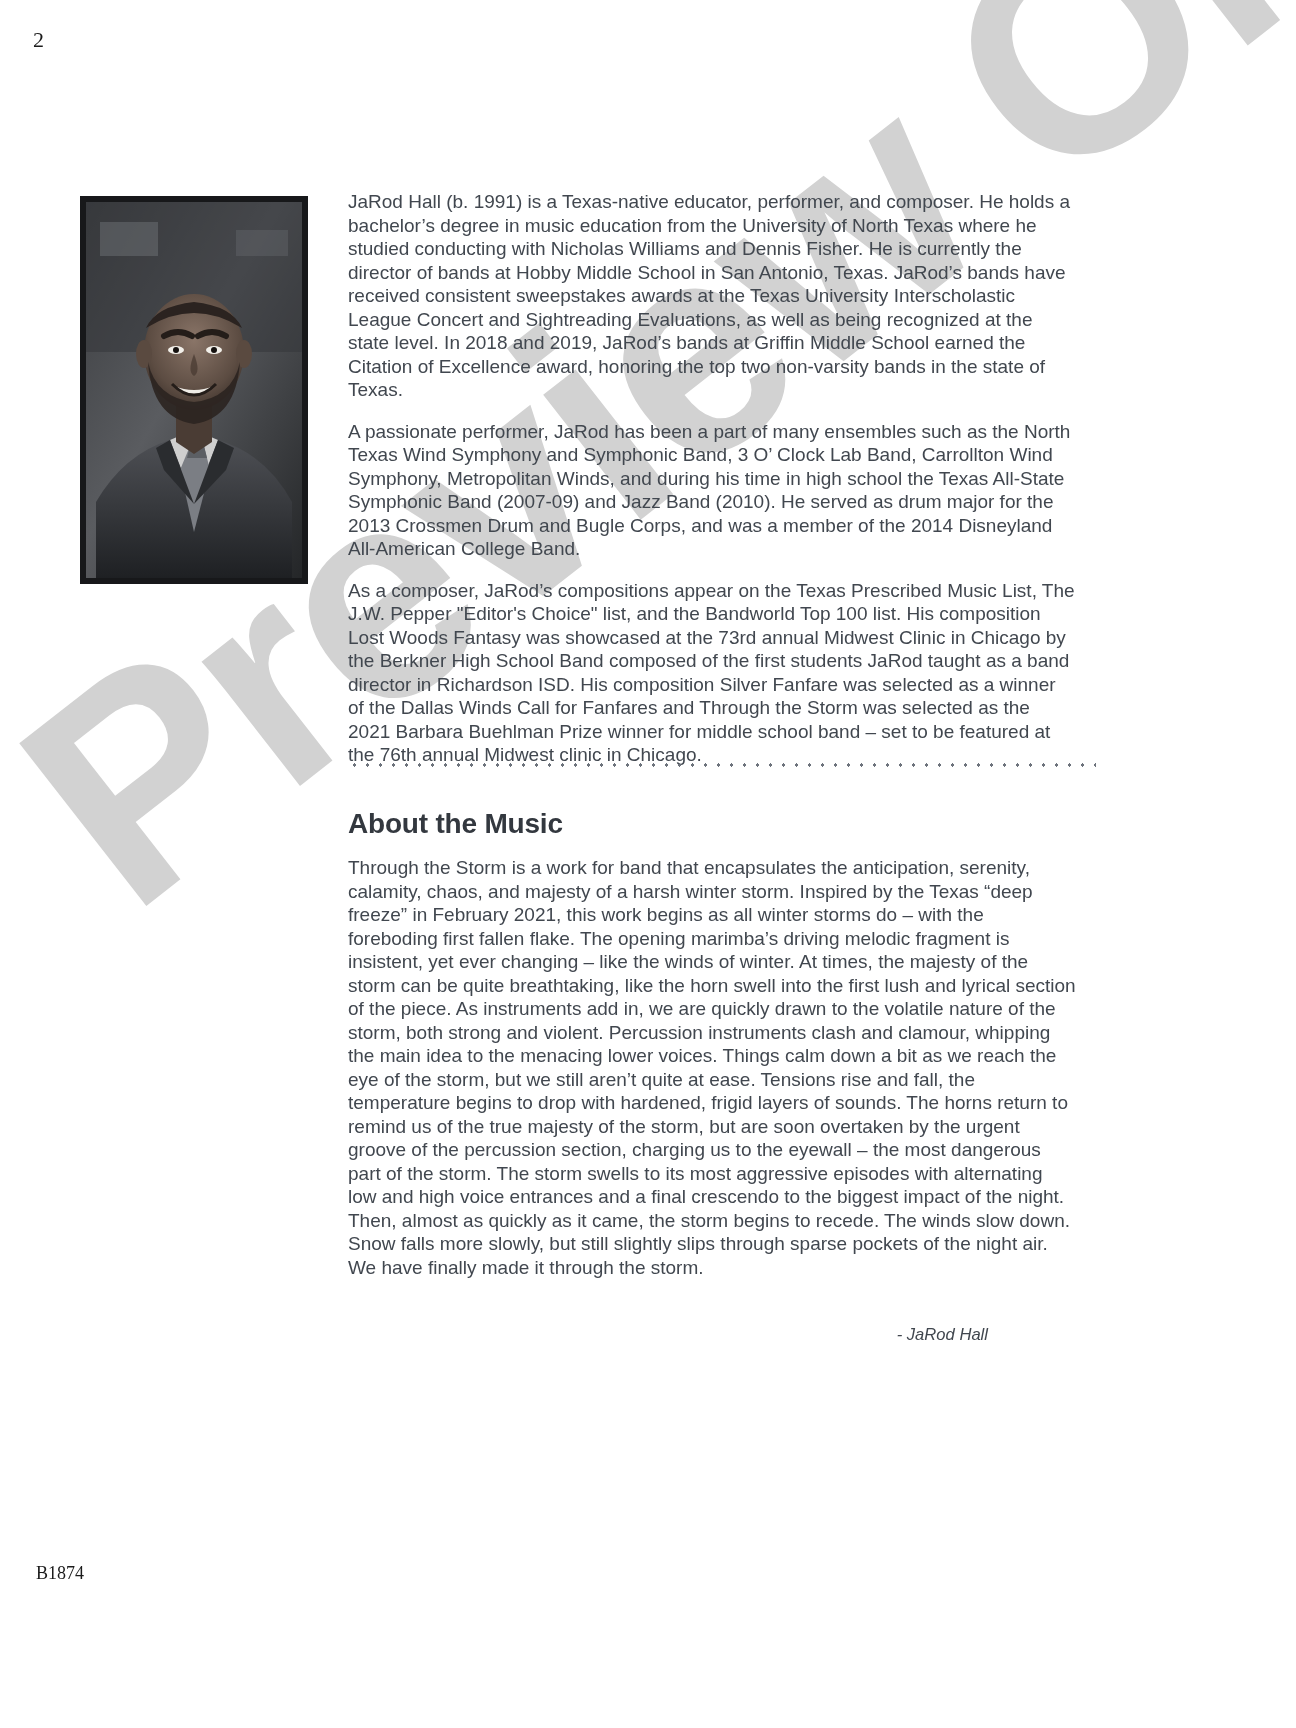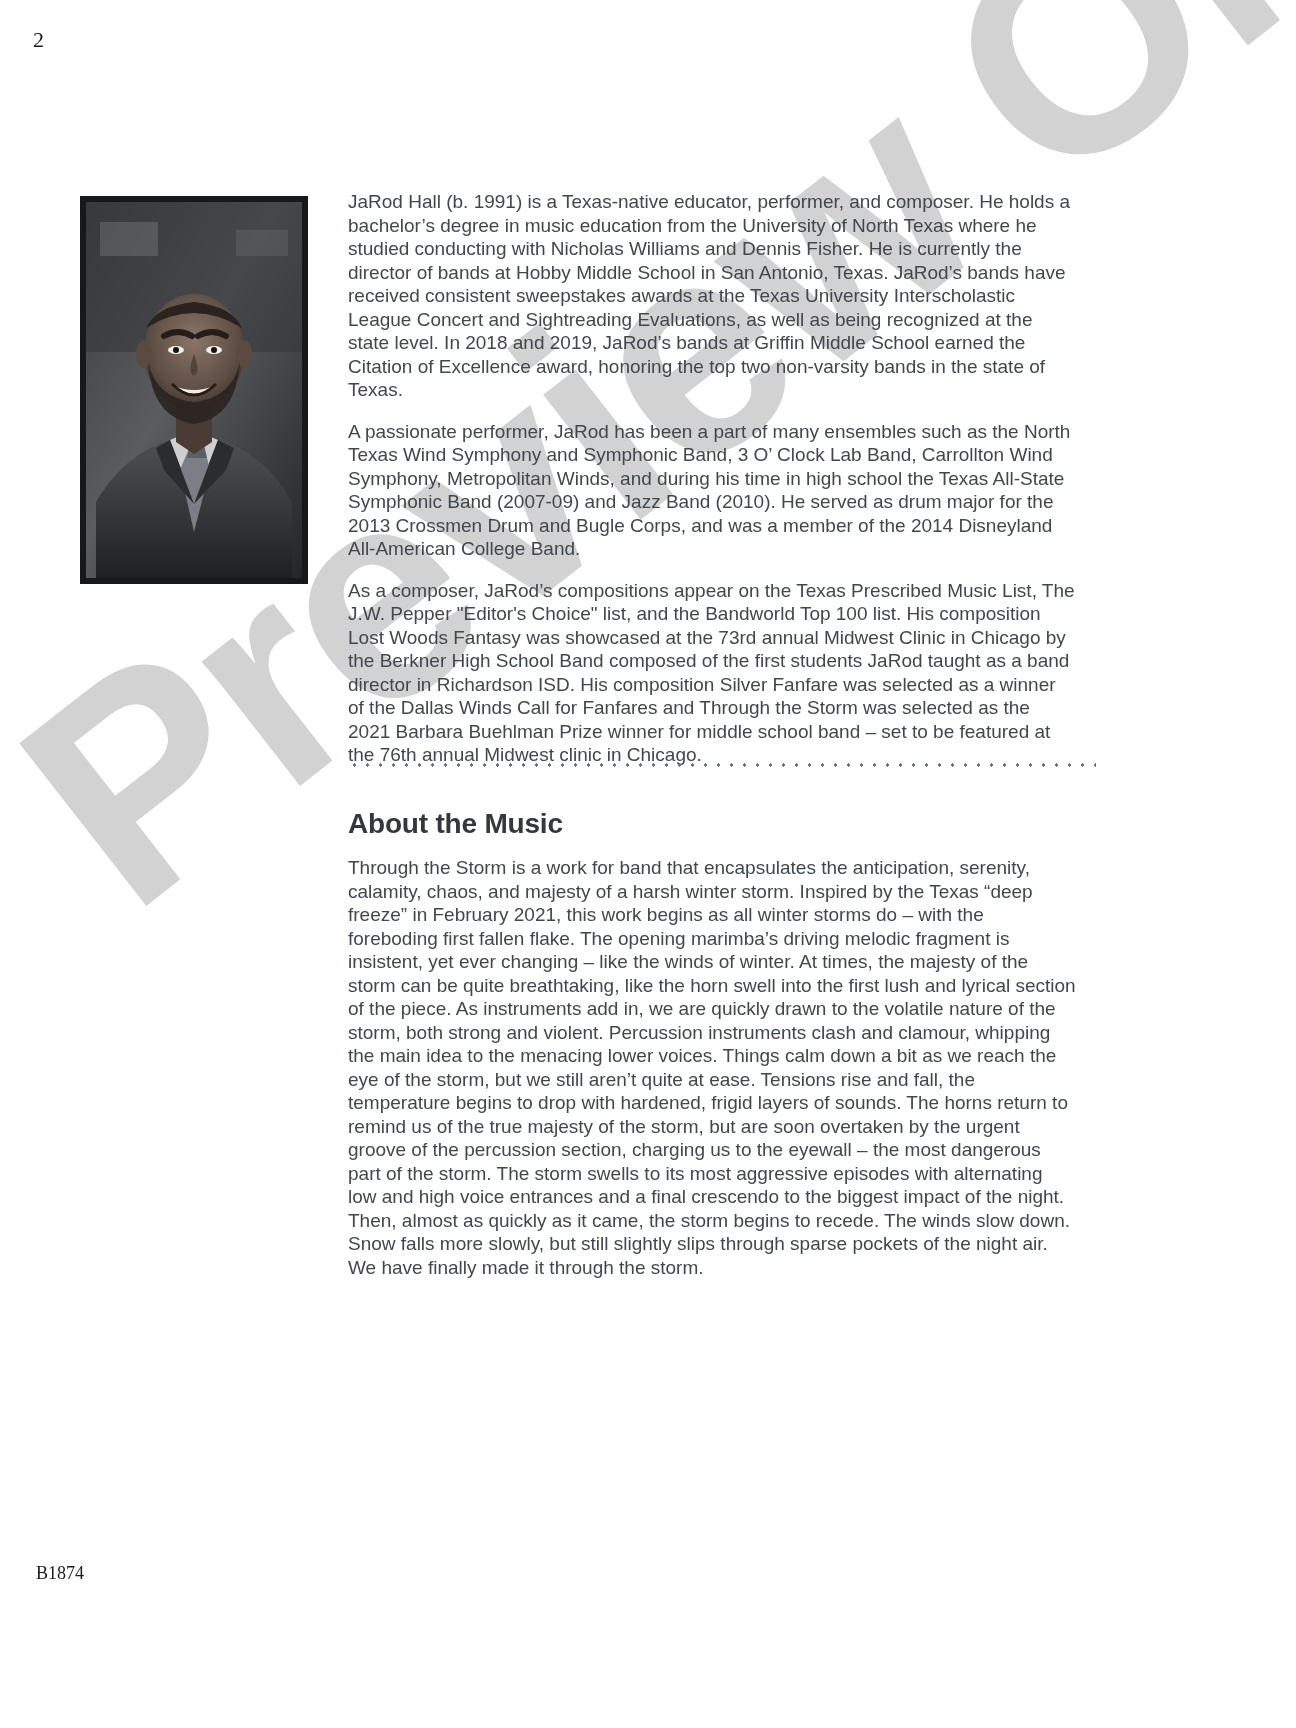--- a/index.html
+++ b/index.html
@@ -198,20 +198,21 @@
     <p class="body-text">JaRod Hall (b. 1991) is a Texas-native educator, performer, and composer. He holds a bachelor’s degree in music education from the University of North Texas where he studied conducting with Nicholas Williams and Dennis Fisher. He is currently the director of bands at Hobby Middle School in San Antonio, Texas. JaRod’s bands have received consistent sweepstakes awards at the Texas University Interscholastic League Concert and Sightreading Evaluations, as well as being recognized at the state level. In 2018 and 2019, JaRod’s bands at Griffin Middle School earned the Citation of Excellence award, honoring the top two non-varsity bands in the state of Texas.</p>
     <p class="body-text">A passionate performer, JaRod has been a part of many ensembles such as the North Texas Wind Symphony and Symphonic Band, 3 O’ Clock Lab Band, Carrollton Wind Symphony, Metropolitan Winds, and during his time in high school the Texas All-State Symphonic Band (2007-09) and Jazz Band (2010). He served as drum major for the 2013 Crossmen Drum and Bugle Corps, and was a member of the 2014 Disneyland All-American College Band.</p>
     <p class="body-text"><span>As a composer, JaRod’s compositions appear on the Texas Prescribed Music List, The J.W. Pepper "Editor's Choice" list, and the Bandworld Top 100 list. His composition </span><span class="it">Lost Woods Fantasy</span><span> was showcased at the 73rd annual Midwest Clinic in Chicago by the Berkner High School Band composed of the first students JaRod taught as a band director in Richardson ISD. His composition </span><span class="it">Silver Fanfare</span><span> was selected as a winner of the Dallas Winds Call for Fanfares and </span><span class="it">Through the Storm</span><span> was selected as the 2021 Barbara Buehlman Prize winner for middle school band – set to be featured at the 76th annual Midwest clinic in Chicago.</span></p>
   </div>
 
   <div class="divider"></div>
 
   <div class="about-block">
     <h2 class="section-heading">About the Music</h2>
     <p class="body-text"><span class="it">Through the Storm</span><span> is a work for band that encapsulates the anticipation, serenity, calamity, chaos, and majesty of a harsh winter storm. Inspired by the Texas “deep freeze” in February 2021, this work begins as all winter storms do – with the foreboding first fallen flake. The opening marimba’s driving melodic fragment is insistent, yet ever changing – like the winds of winter. At times, the majesty of the storm can be quite breathtaking, like the horn swell into the first lush and lyrical section of the piece. As instruments add in, we are quickly drawn to the volatile nature of the storm, both strong and violent. Percussion instruments clash and clamour, whipping the main idea to the menacing lower voices. Things calm down a bit as we reach the eye of the storm, but we still aren’t quite at ease. Tensions rise and fall, the temperature begins to drop with hardened, frigid layers of sounds. The horns return to remind us of the true majesty of the storm, but are soon overtaken by the urgent groove of the percussion section, charging us to the eyewall – the most dangerous part of the storm. The storm swells to its most aggressive episodes with alternating low and high voice entrances and a final crescendo to the biggest impact of the night. Then, almost as quickly as it came, the storm begins to recede. The winds slow down. Snow falls more slowly, but still slightly slips through sparse pockets of the night air. We have finally made it through the storm.</span></p>
+    <div class="signature">- JaRod Hall</div>
   </div>
 
   <div class="footer-code">B1874</div>
 
   <div class="watermark">
     <span>Preview Only</span>
   </div>
 
 </div>
 

